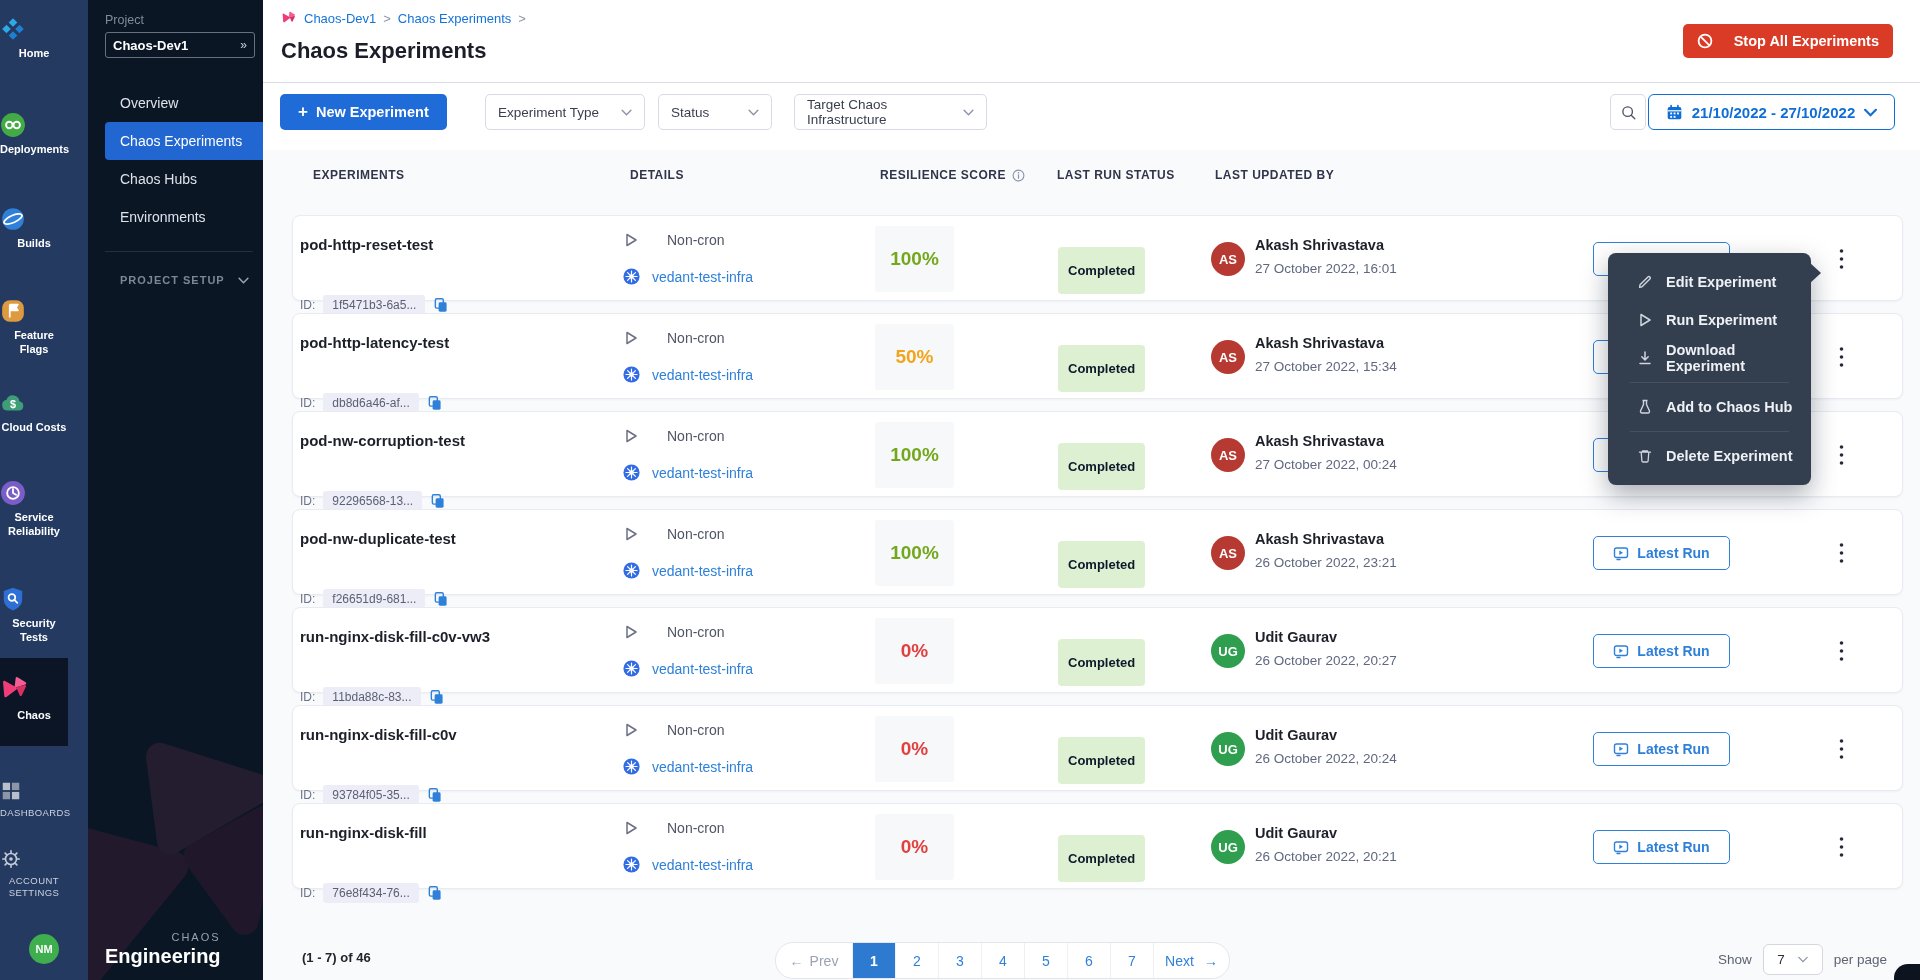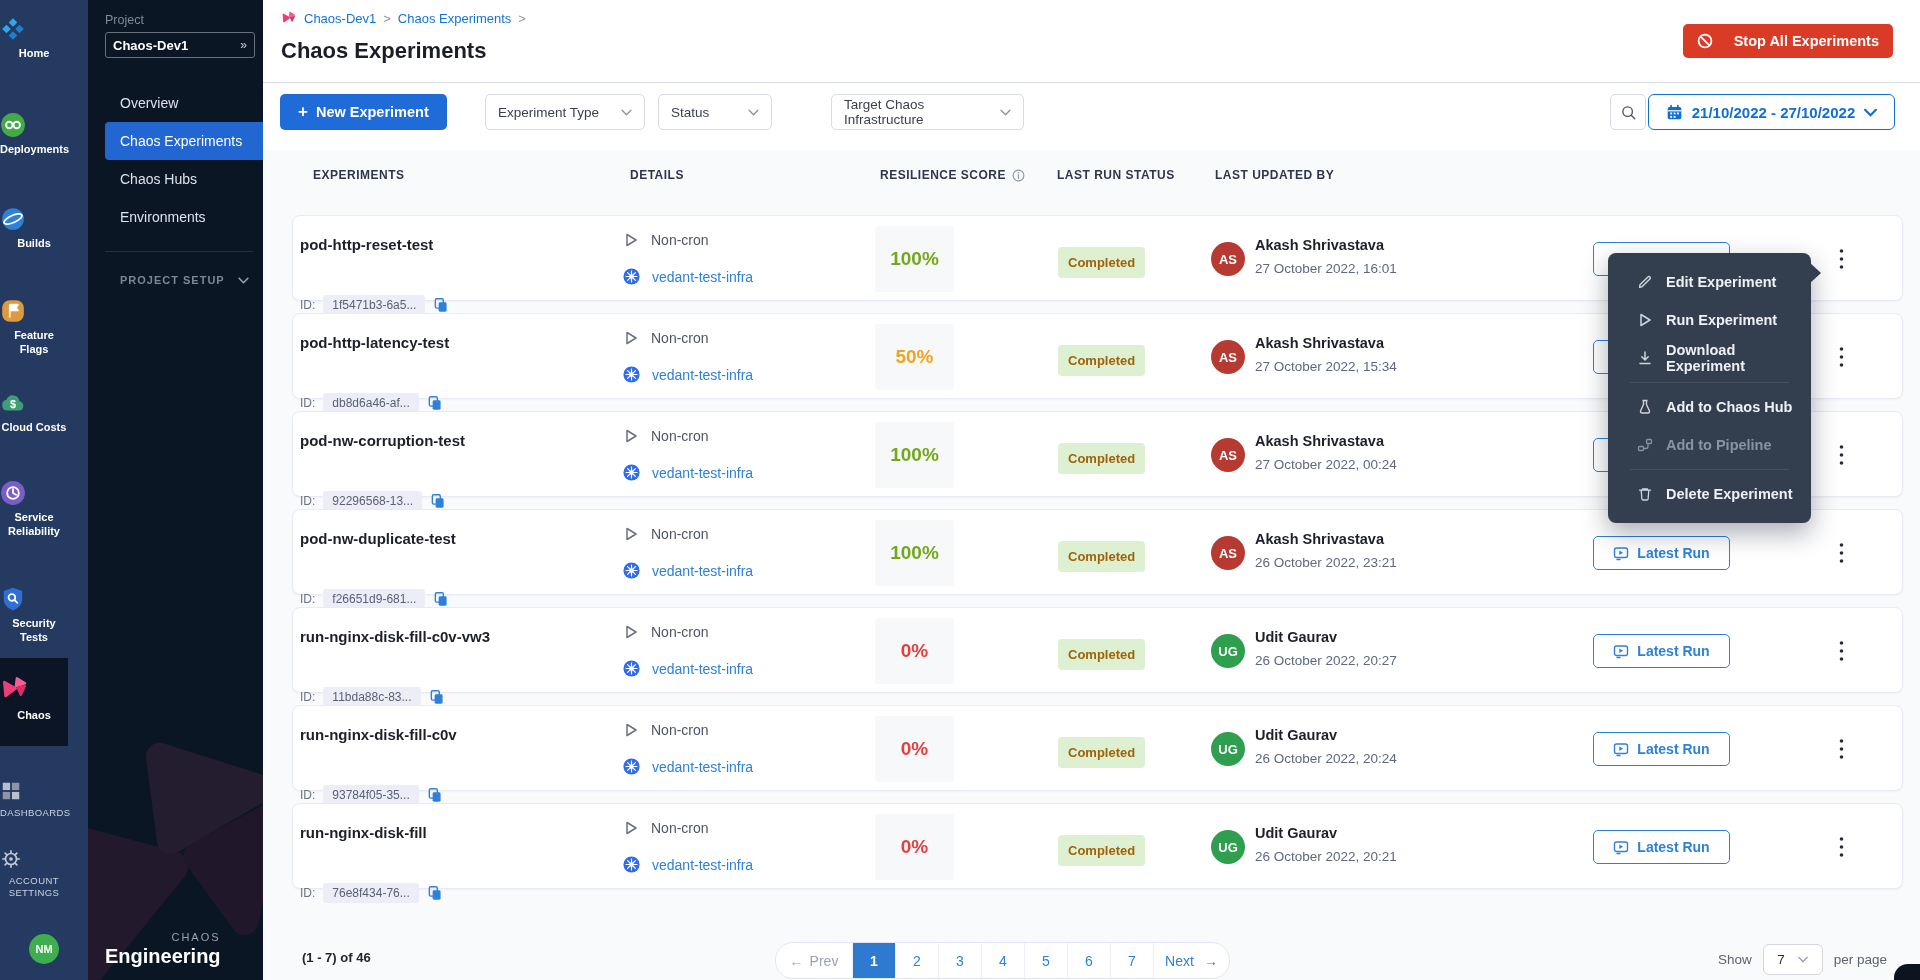--- a/index.html
+++ b/index.html
@@ -49,48 +49,48 @@
   .stop-btn { position:absolute; right:27px; top:24px; height:34px; padding:0 14px; background:#da3b26;
               border:none; border-radius:5px; color:#fff; font-size:14.5px; font-weight:bold;
               display:flex; align-items:center; gap:21px; cursor:pointer; }
 
   .new-btn { position:absolute; left:17px; top:94px; height:36px; padding:0 18px; background:#1f6bd8;
              border:none; border-radius:5px; color:#fff; font-size:14.5px; font-weight:bold;
              display:flex; align-items:center; gap:8px; cursor:pointer; }
   .dd { position:absolute; top:94px; height:36px; border:1px solid #d8dbe6; border-radius:5px; background:#fff;
         display:flex; align-items:center; justify-content:space-between; padding:0 12px; font-size:13.5px;
         color:#3a3f4e; cursor:pointer; gap:10px; }
-  .dd1 { left:222px; width:160px; } .dd2 { left:395px; width:114px; } .dd3 { left:531px; width:193px;margin-left:37px; }
+  .dd1 { left:222px; width:160px; } .dd2 { left:395px; width:114px; } .dd3 { left:531px; width:193px; }
   .search-btn { position:absolute; left:1347px; top:94px; width:36px; height:36px; background:#fff;
                 border:1px solid #d8dbe6; border-radius:5px; display:flex; align-items:center;
                 justify-content:center; cursor:pointer; }
   .date-btn { position:absolute; left:1385px; top:94px; width:247px; height:36px; background:#fff;
               border:1.5px solid #0f6fd7; border-radius:6px; color:#0f6fd7; font-size:15px; font-weight:bold;
               display:flex; align-items:center; justify-content:center; gap:9px; cursor:pointer; }
 
   .list-bg { position:absolute; left:0; top:150px; right:0; bottom:0; background:#f9fafc; }
   .th { position:absolute; top:168px; font-size:12px; font-weight:bold; color:#30354a; letter-spacing:.5px; z-index:2; }
   .th-wrap { display:flex; align-items:center; gap:6px; }
 
   .row { position:absolute; left:29px; width:1611px; height:86px; background:#fff;
          border:1px solid #e9ebf2; border-radius:8px; box-shadow:0 1px 2px rgba(40,50,70,.05); z-index:2; }
   .exp-name { position:absolute; left:7px; top:20px; font-size:15px; font-weight:bold; color:#1d2029; }
   .exp-idrow { position:absolute; left:7px; top:48px; display:flex; align-items:center; gap:8px;margin-top:31px; }
   .id-label { font-size:12px; color:#6c7387; }
   .id-pill { background:#ecedf7; border-radius:3px; padding:3px 9px; font-size:12px; color:#5a5f73; }
   .copy { cursor:pointer; }
-  .det1 { position:absolute; left:330px; top:16px; display:flex; align-items:center; gap:12px;
+  .det1 { position:absolute; left:330px; top:16px; display:flex; align-items:center; gap:28px;
           font-size:14px; color:#4f5565; }
   .det2 { position:absolute; left:330px; top:52px; display:flex; align-items:center; gap:12px; font-size:14px; }
   .infra-link { color:#2f80d9; cursor:pointer; }
   .score-box { position:absolute; left:582px; top:10px; width:79px; height:66px; background:#f6f8fa;
                border-radius:3px; display:flex; align-items:center; justify-content:center;
                font-size:19px; font-weight:bold; }
-  .badge { position:absolute; left:765px; top:31px; background:#ddf1d2; color:#a16207; font-size:13px;
-           font-weight:bold; border-radius:4px; padding:8px 10px; }
+  .badge { position:absolute; left:765px; top:31px; background:#ddf1d2; color:#0f172a; font-size:13px;
+           font-weight:bold; border-radius:4px; padding:16px 10px; }
   .avatar { position:absolute; left:918px; top:26px; width:34px; height:34px; border-radius:50%;
             color:#fff; font-size:13px; font-weight:bold; display:flex; align-items:center; justify-content:center; }
   .uname { position:absolute; left:962px; top:21px; font-size:14.5px; font-weight:bold; color:#1d2029; }
   .udate { position:absolute; left:962px; top:45px; font-size:13.5px; color:#5f6880; }
   .run-btn { position:absolute; left:1300px; top:26px; width:137px; height:34px; background:#fff;
              border:1px solid #2f80d9; border-radius:5px; color:#2f80d9; font-size:14px; font-weight:bold;
              display:flex; align-items:center; justify-content:center; gap:8px; cursor:pointer; }
   .kebab { position:absolute; left:1536px; top:28px; width:24px; height:30px; background:none; border:none;
            display:flex; align-items:center; justify-content:center; cursor:pointer; }
 
@@ -842,30 +842,20 @@
     </div>
     <div class="msep"></div>
     <div class="mi">
       <span>
           <svg width="16" height="16" viewBox="0 0 16 16">
             <path d="M5.5 1.5 H10.5 M6.5 1.5 V5.5 L3.6 11.8 A1.6 1.6 0 0 0 5 14 H11 A1.6 1.6 0 0 0 12.4 11.8 L9.5 5.5 V1.5" fill="none" stroke="#cfd6de" stroke-width="1.4" stroke-linejoin="round"></path>
           </svg>
         </span>
       <span>Add to Chaos Hub</span>
     </div>
-    <div class="mi disabled" id="mi-pipeline">
-      <span>
-          <svg width="16" height="16" viewBox="0 0 16 16">
-            <rect x="1.5" y="9.5" width="5" height="4" rx="1" fill="none" stroke="#8a93a2" stroke-width="1.3"></rect>
-            <rect x="9.5" y="2.5" width="5" height="4" rx="1" fill="none" stroke="#8a93a2" stroke-width="1.3"></rect>
-            <path d="M6.5 11.5 H9 A2 2 0 0 0 11 9.5 V6.5" fill="none" stroke="#8a93a2" stroke-width="1.3"></path>
-          </svg>
-        </span>
-      <span>Add to Pipeline</span>
-    </div>
     <div class="msep"></div>
     <div class="mi">
       <span>
           <svg width="16" height="16" viewBox="0 0 16 16">
             <path d="M2.5 4.2 H13.5 M5.5 4.2 V2.8 H10.5 V4.2 M4.2 4.2 L4.9 13 A1.2 1.2 0 0 0 6.1 14 H9.9 A1.2 1.2 0 0 0 11.1 13 L11.8 4.2" fill="none" stroke="#cfd6de" stroke-width="1.3" stroke-linejoin="round" stroke-linecap="round"></path>
           </svg>
         </span>
       <span>Delete Experiment</span>
     </div>
   </div>

